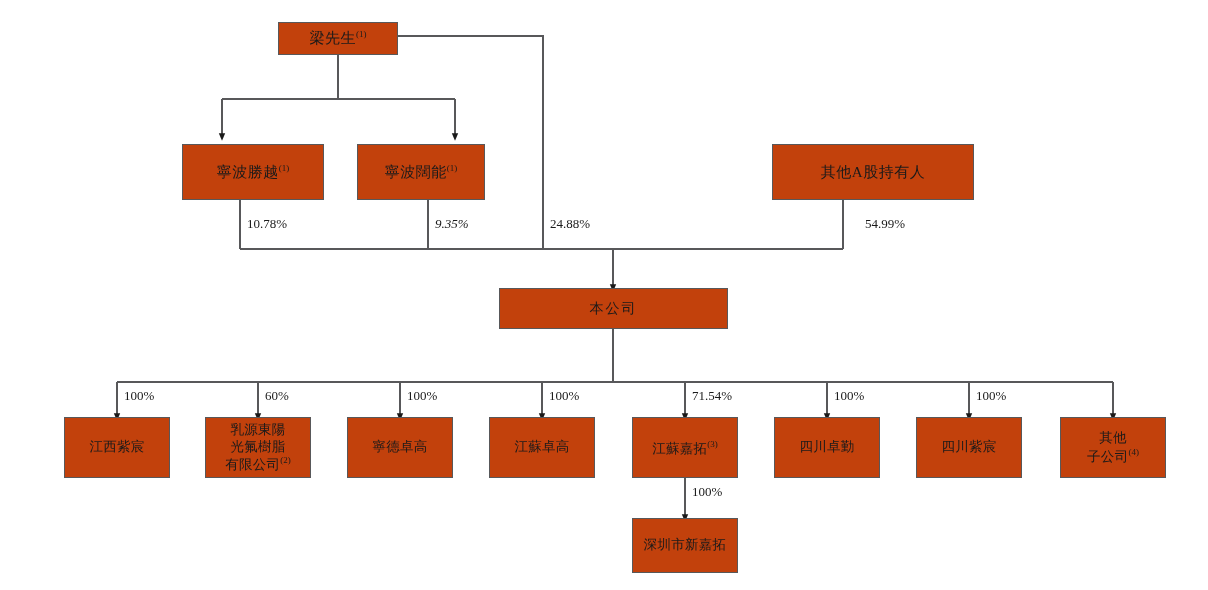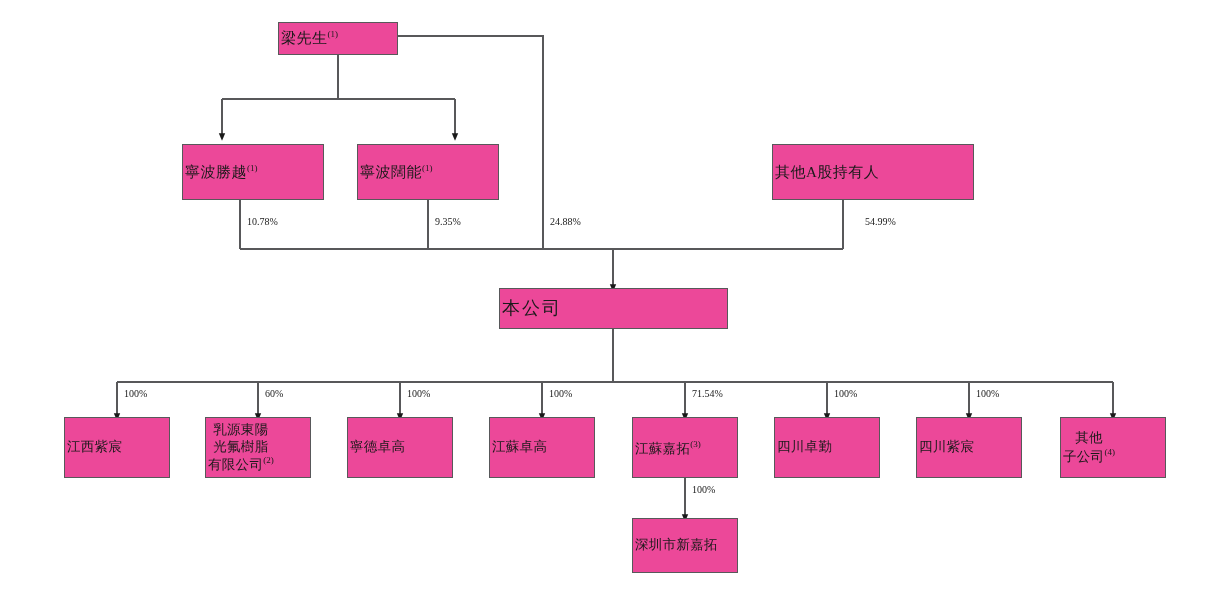--- a/index.html
+++ b/index.html
@@ -24,51 +24,51 @@
     left: 0;
     top: 0;
     width: 1208px;
     height: 590px;
     pointer-events: none;
   }
   .node-box {
     position: absolute;
     box-sizing: border-box;
     border: 1px solid #58585a;
-    background: #ec4899;
+    background: #c2410c;
     display: flex;
     align-items: center;
-    justify-content: flex-start;
+    justify-content: center;
     text-align: center;
     line-height: 1.22;
     color: #1a1a1a;
     font-size: 15px;
     letter-spacing: 0.5px;
   }
   .node-box .label {
     display: block;
     padding: 0 2px;
     white-space: pre-line;
   }
   .node-box sup {
     font-size: 9px;
     vertical-align: super;
     letter-spacing: 0;
   }
   .node-company {
-    font-size: 18px;
+    font-size: 14px;
     letter-spacing: 2px;
   }
   .node-small {
     font-size: 13.5px;
     letter-spacing: 0.3px;
   }
   .edge-label {
     position: absolute;
-    font-size: 10px;
+    font-size: 13px;
     color: #1a1a1a;
     white-space: nowrap;
     font-family: "Liberation Serif", "DejaVu Serif", serif;
   }
 </style>
 </head>
 <body>
 
 <div id="chart-root">
 
@@ -111,30 +111,30 @@
   </svg>
 
   <div class="node-box" style="left:278px; top:22px; width:120px; height:33px;">
     <span class="label"><span>梁先生</span><sup>(1)</sup></span>
   </div>
 
   <div class="node-box" style="left:182px; top:144px; width:142px; height:56px;">
     <span class="label"><span>寧波勝越</span><sup>(1)</sup></span>
   </div>
 
-  <div class="node-box" style="left:357px; top:144px; width:142px; height:56px;">
+  <div class="node-box" style="left:357px; top:144px; width:128px; height:56px;">
     <span class="label"><span>寧波闊能</span><sup>(1)</sup></span>
   </div>
 
   <div class="node-box" style="left:772px; top:144px; width:202px; height:56px;">
     <span class="label"><span>其他A股持有人</span></span>
   </div>
 
   <div class="edge-label" style="left:247px; top:216px;">10.78%</div>
-  <div class="edge-label" style="left:435px; top:216px;">9.35%</div>
+  <div class="edge-label" style="left:435px; top:216px;font-style:italic;">9.35%</div>
   <div class="edge-label" style="left:550px; top:216px;">24.88%</div>
   <div class="edge-label" style="left:850px; top:216px;margin-left:15px;">54.99%</div>
 
   <div class="node-box node-company" style="left:499px; top:288px; width:229px; height:41px;">
     <span class="label"><span>本公司</span></span>
   </div>
 
   <div class="edge-label" style="left:124px; top:388px;">100%</div>
   <div class="edge-label" style="left:265px; top:388px;">60%</div>
   <div class="edge-label" style="left:407px; top:388px;">100%</div>

